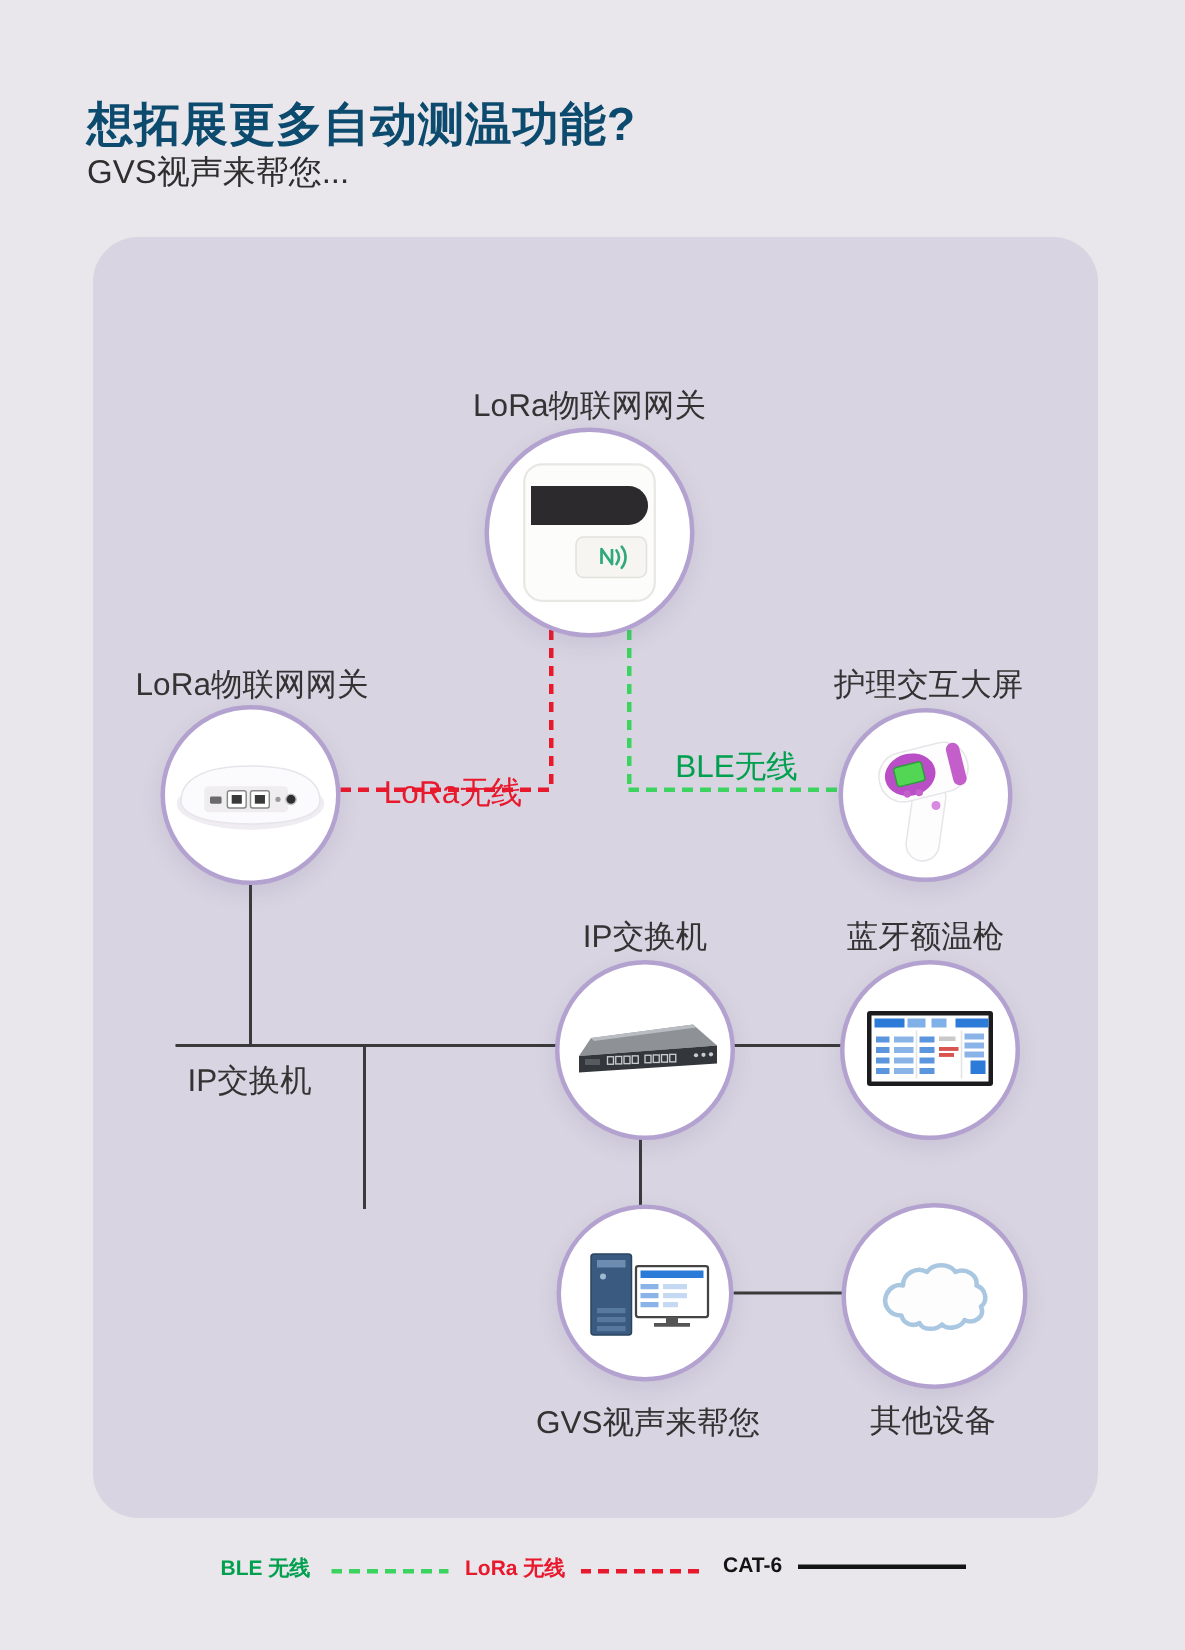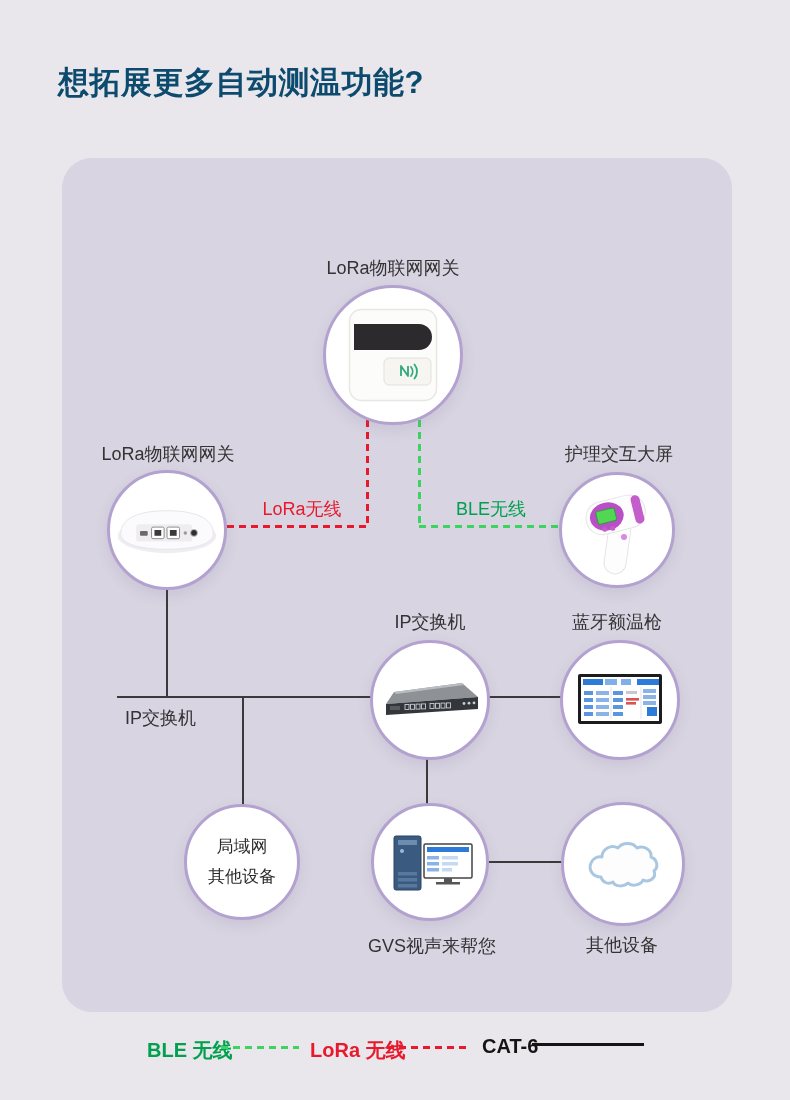--- a/index.html
+++ b/index.html
@@ -20,61 +20,62 @@
   .banner{
     left:108px;top:185px;width:570px;height:46px;border-radius:23px;
     background:var(--banner-purple);color:#fff;font-size:24px;letter-spacing:3px;
     text-align:center;line-height:47px;
   }
   .node{
     background:#fff;border:3px solid var(--circle-border);border-radius:50%;
     box-sizing:border-box;display:flex;align-items:center;justify-content:center;
     box-shadow:0 5px 14px rgba(100,80,140,.12);
   }
-  .lbl{font-size:18px;color:#333;white-space:nowrap;}
+  .lbl{font-size:21px;color:#333;white-space:nowrap;}
   .ctr{transform:translateX(-50%);}
   .line{background:var(--line-black);}
   .dash-h{height:3px;}
   .dash-v{width:3px;}
   .red-d.dash-h{background:repeating-linear-gradient(90deg,var(--lora-red) 0 7px,transparent 7px 12px);}
   .red-d.dash-v{background:repeating-linear-gradient(180deg,var(--lora-red) 0 7px,transparent 7px 12px);}
   .green-d.dash-h{background:repeating-linear-gradient(90deg,var(--ble-dash-green) 0 7px,transparent 7px 12px);}
   .green-d.dash-v{background:repeating-linear-gradient(180deg,var(--ble-dash-green) 0 7px,transparent 7px 12px);}
   .link-red{color:var(--lora-red);}
   .link-green{color:var(--ble-green);}
   .lan-text{text-align:center;font-size:17px;color:#2b2b2b;line-height:1.75;}
-  .leg-txt{font-size:20px;font-weight:700;white-space:nowrap;}
+  .leg-txt{font-size:14px;font-weight:700;white-space:nowrap;}
   .leg-ble{color:var(--ble-green);}
   .leg-lora{color:var(--lora-red);}
   .leg-cat5{color:#141414;font-weight:600;}
   .cat5-line{height:3px;background:#141414;}
 </style>
 </head>
 <body>
 
 <div class="abs" style="inset:0">
 
   <div class="abs title">想拓展更多自动测温功能?</div>
+  <div class="abs subtitle">GVS视声来帮您...</div>
 
   <div class="abs panel"></div>
 
   <div class="abs line" style="left:166px;top:589px;width:2px;height:108px"></div>
   <div class="abs line" style="left:117px;top:696px;width:254px;height:2px"></div>
   <div class="abs line" style="left:489px;top:696px;width:72px;height:2px"></div>
   <div class="abs line" style="left:242px;top:698px;width:2px;height:108px"></div>
   <div class="abs line" style="left:426px;top:759px;width:2px;height:46px"></div>
   <div class="abs line" style="left:489px;top:861px;width:73px;height:2px"></div>
 
   <div class="abs red-d dash-v" style="left:366px;top:420px;height:107px"></div>
   <div class="abs red-d dash-h" style="left:227px;top:525px;width:141px"></div>
 
   <div class="abs green-d dash-v" style="left:418px;top:420px;height:107px"></div>
   <div class="abs green-d dash-h" style="left:419px;top:525px;width:141px"></div>
 
-  <div class="abs lbl ctr link-red" style="left:302px;top:497px">LoRa无线</div>
+  <div class="abs lbl ctr link-red" style="left:302px;top:514px">LoRa无线</div>
   <div class="abs lbl ctr link-green" style="left:491px;top:497px">BLE无线</div>
   <div class="abs lbl" style="left:125px;top:706px">IP交换机</div>
 
   <div class="abs lbl ctr" style="left:393px;top:256px">LoRa物联网网关</div>
   <div class="abs lbl ctr" style="left:168px;top:442px">LoRa物联网网关</div>
   <div class="abs lbl ctr" style="left:619px;top:442px">护理交互大屏</div>
   <div class="abs lbl ctr" style="left:430px;top:610px">IP交换机</div>
   <div class="abs lbl ctr" style="left:617px;top:610px">蓝牙额温枪</div>
   <div class="abs lbl ctr" style="left:432px;top:934px">GVS视声来帮您</div>
   <div class="abs lbl ctr" style="left:622px;top:933px">其他设备</div>
@@ -172,26 +173,20 @@
           <rect x="66" y="22" width="13" height="4"></rect>
         <rect x="66" y="28" width="13" height="4"></rect>
       </g>
       <rect x="49" y="18" width="11" height="3" fill="#c9c9c9"></rect>
       <rect x="49" y="25" width="13" height="2.6" fill="#d9534f"></rect>
       <rect x="49" y="29" width="10" height="2.6" fill="#d9534f"></rect>
       <rect x="70" y="34" width="10" height="9" fill="#2d7bd8"></rect>
     </svg>
   </div>
 
-  <div class="abs node" style="left:184px;top:804px;width:116px;height:116px">
-    <div class="lan-text">
-      <div>局域网</div>
-      <div>其他设备</div>
-    </div>
-  </div>
 
   <div class="abs node" style="left:371px;top:803px;width:118px;height:118px">
     <svg width="88" height="64" viewBox="0 0 88 64">
       <rect x="8" y="6" width="27" height="54" rx="2" fill="#3b5a80" stroke="#2b4560"></rect>
       <rect x="12" y="10" width="19" height="5" fill="#6d8cb0"></rect>
       <circle cx="16" cy="21" r="2" fill="#9fb8d4"></circle>
       <rect x="12" y="42" width="19" height="3.5" fill="#58799e"></rect>
       <rect x="12" y="48" width="19" height="3.5" fill="#58799e"></rect>
       <rect x="12" y="54" width="19" height="3.5" fill="#58799e"></rect>
       <rect x="38" y="14" width="48" height="34" rx="1.5" fill="#ffffff" stroke="#444" stroke-width="1.5"></rect>

